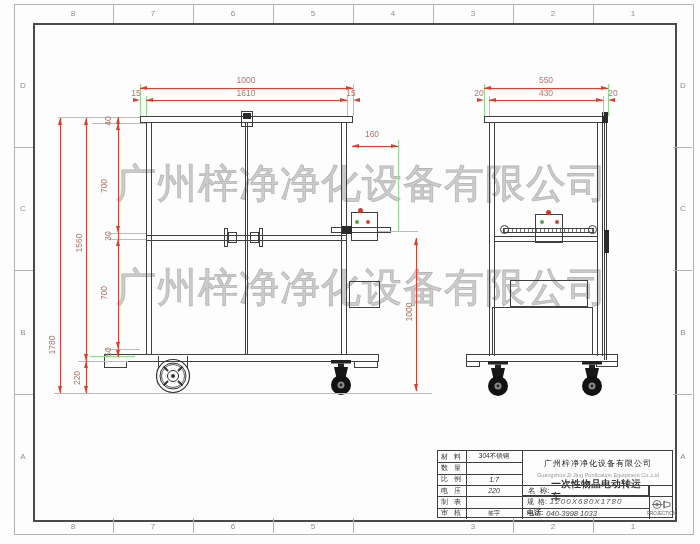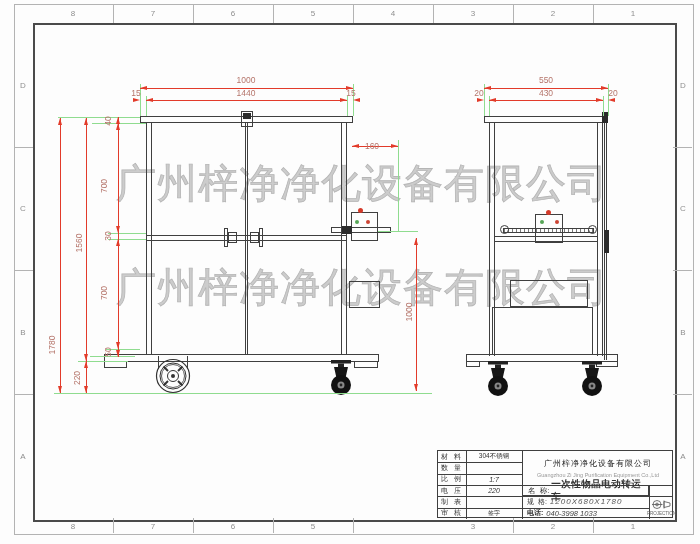--- a/index.html
+++ b/index.html
@@ -239,28 +239,28 @@
   <div class="ar d" style="left:115.5px;top:226px"></div>
   <div class="ar u" style="left:115.5px;top:239px"></div>
   <div class="ar d" style="left:115.5px;top:342px"></div>
   <div class="ar d" style="left:115.5px;top:350px"></div>
 
   <div class="rdv" style="left:416px;top:238px;height:153px"></div>
   <div class="ar u" style="left:413.5px;top:238px"></div>
   <div class="ar d" style="left:413.5px;top:384px"></div>
 
   <div class="dimtxt" style="left:246px;top:80px">1000</div>
-  <div class="dimtxt" style="left:246px;top:93px">1440</div>
+  <div class="dimtxt" style="left:246px;top:93px">1610</div>
   <div class="dimtxt" style="left:136px;top:93px">15</div>
   <div class="dimtxt" style="left:351px;top:93px">15</div>
   <div class="dimtxt" style="left:546px;top:80px">550</div>
   <div class="dimtxt" style="left:546px;top:93px">430</div>
   <div class="dimtxt" style="left:479px;top:93px">20</div>
   <div class="dimtxt" style="left:613px;top:93px">20</div>
-  <div class="dimtxt" style="left:372px;top:146px">160</div>
+  <div class="dimtxt" style="left:372px;top:134px">160</div>
   <div class="dimtxt v" style="left:52px;top:345px">1780</div>
   <div class="dimtxt v" style="left:79px;top:243px">1560</div>
   <div class="dimtxt v" style="left:77px;top:378px">220</div>
   <div class="dimtxt v" style="left:108px;top:121px">40</div>
   <div class="dimtxt v" style="left:104px;top:186px">700</div>
   <div class="dimtxt v" style="left:108px;top:236px">30</div>
   <div class="dimtxt v" style="left:104px;top:293px">700</div>
   <div class="dimtxt v" style="left:108px;top:352px">50</div>
   <div class="dimtxt v" style="left:409px;top:312px">1000</div>
 

